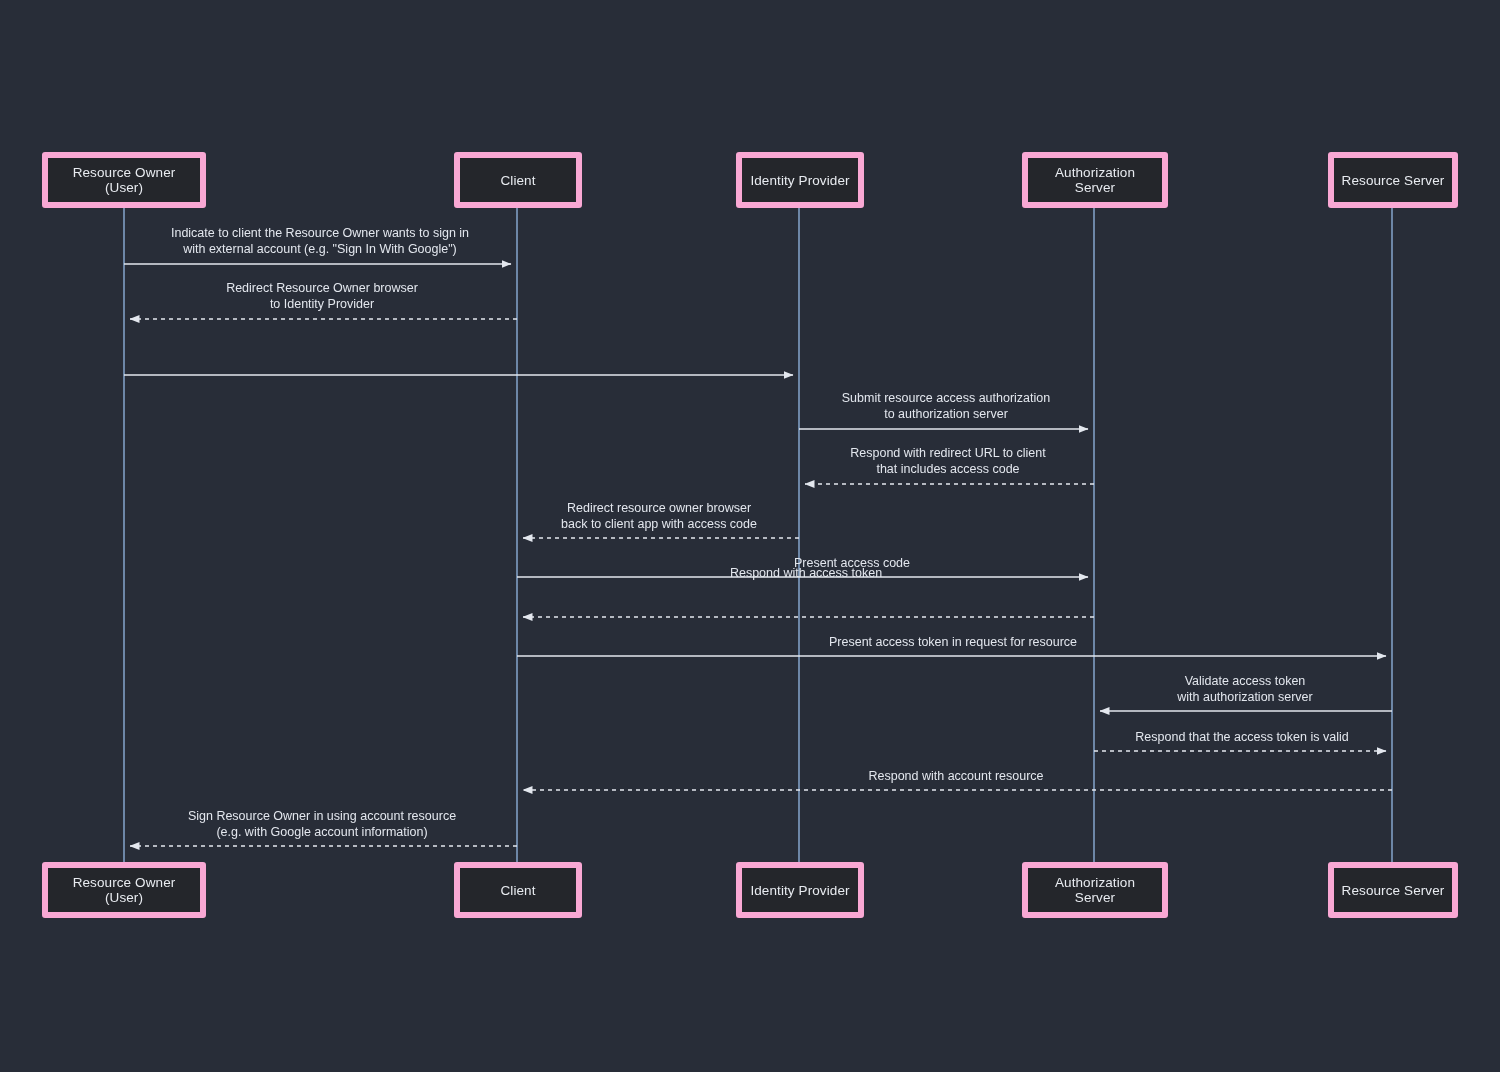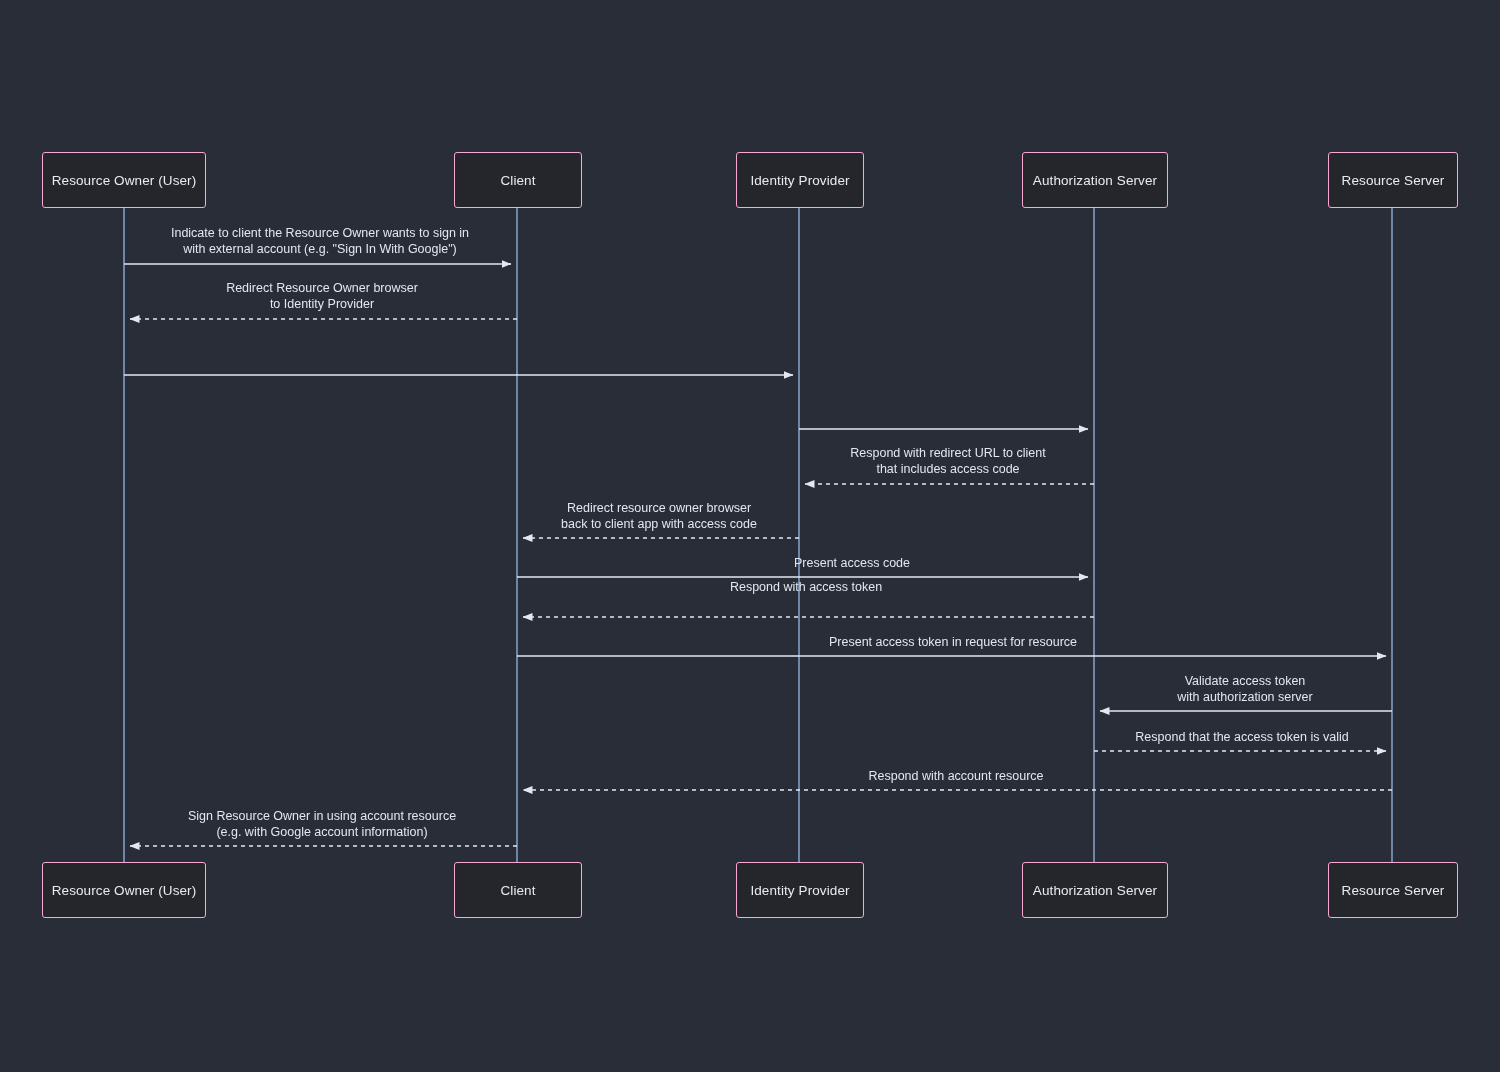--- a/index.html
+++ b/index.html
@@ -22,21 +22,21 @@
   svg#wires {
     position: absolute;
     left: 0;
     top: 0;
     width: 1500px;
     height: 1072px;
   }
   .actor-box {
     position: absolute;
     box-sizing: border-box;
-    border: 1px solid #f9a8d4;
+    border: 6px solid #f9a8d4;
     background: #24262b;
     border-radius: 3px;
     display: flex;
     align-items: center;
     justify-content: center;
     text-align: center;
     font-size: 13.5px;
     color: #e8ebf0;
     letter-spacing: 0.1px;
     padding: 0 6px;
@@ -120,26 +120,28 @@
     <span>Authorization Server</span>
   </div>
   <div class="actor-box" style="left:1328px; top:862px; width:130px; height:56px;">
     <span>Resource Server</span>
   </div>
 
   <div class="msg-label" style="left:320px; top:226px;">Indicate to client the Resource Owner wants to sign in
 with external account (e.g. "Sign In With Google")</div>
   <div class="msg-label" style="left:322px; top:281px;">Redirect Resource Owner browser
 to Identity Provider</div>
+  <div class="msg-label" style="left:946px; top:391px;">Submit resource access authorization
+to authorization server</div>
   <div class="msg-label" style="left:948px; top:446px;">Respond with redirect URL to client
 that includes access code</div>
   <div class="msg-label" style="left:659px; top:501px;">Redirect resource owner browser
 back to client app with access code</div>
   <div class="msg-label" style="left:806px; top:556px;margin-left:46px;">Present access code</div>
-  <div class="msg-label" style="left:806px; top:580px;">Respond with access token</div>
+  <div class="msg-label" style="left:806px; top:566px;">Respond with access token</div>
   <div class="msg-label" style="left:953px; top:635px;">Present access token in request for resource</div>
   <div class="msg-label" style="left:1245px; top:674px;">Validate access token
 with authorization server</div>
   <div class="msg-label" style="left:1242px; top:730px;">Respond that the access token is valid</div>
   <div class="msg-label" style="left:956px; top:769px;">Respond with account resource</div>
   <div class="msg-label" style="left:322px; top:809px;">Sign Resource Owner in using account resource
 (e.g. with Google account information)</div>
 
 </div>
 

